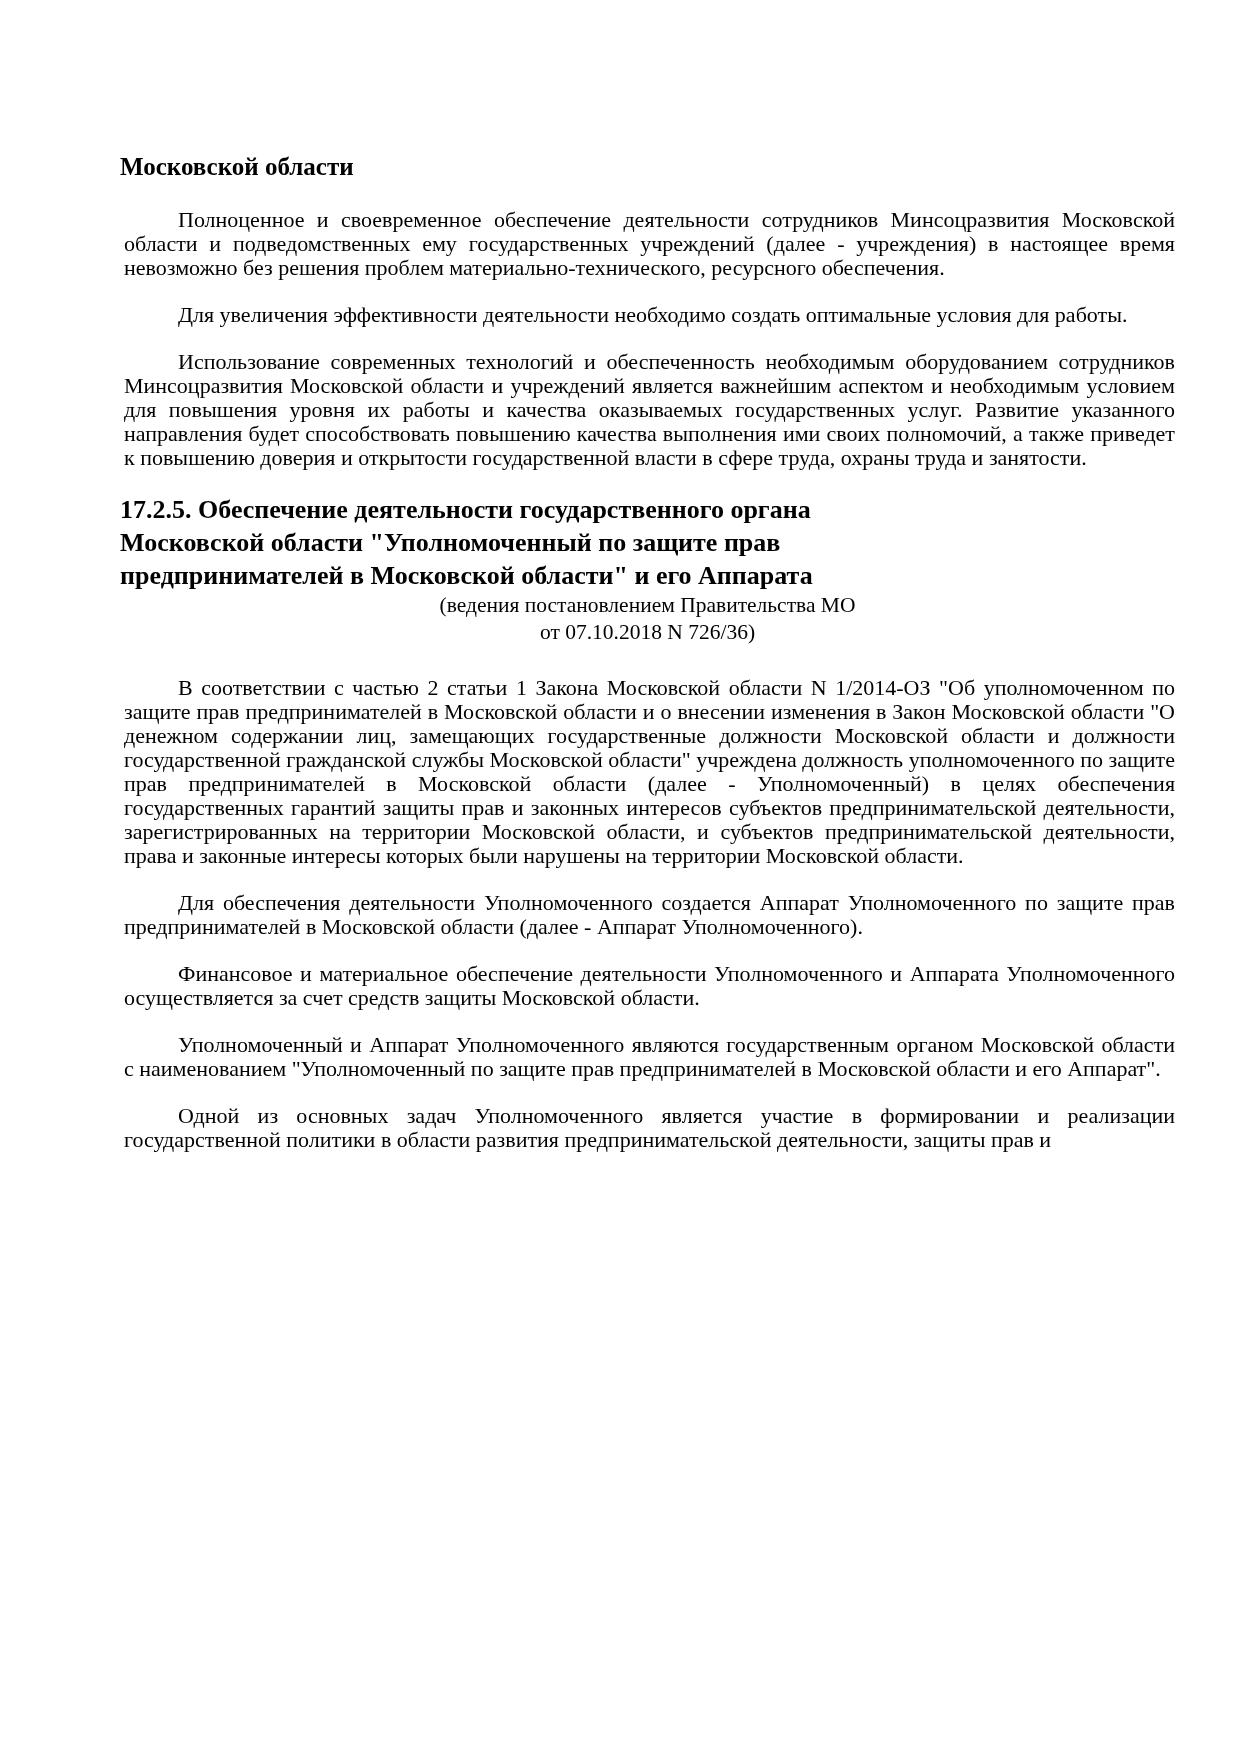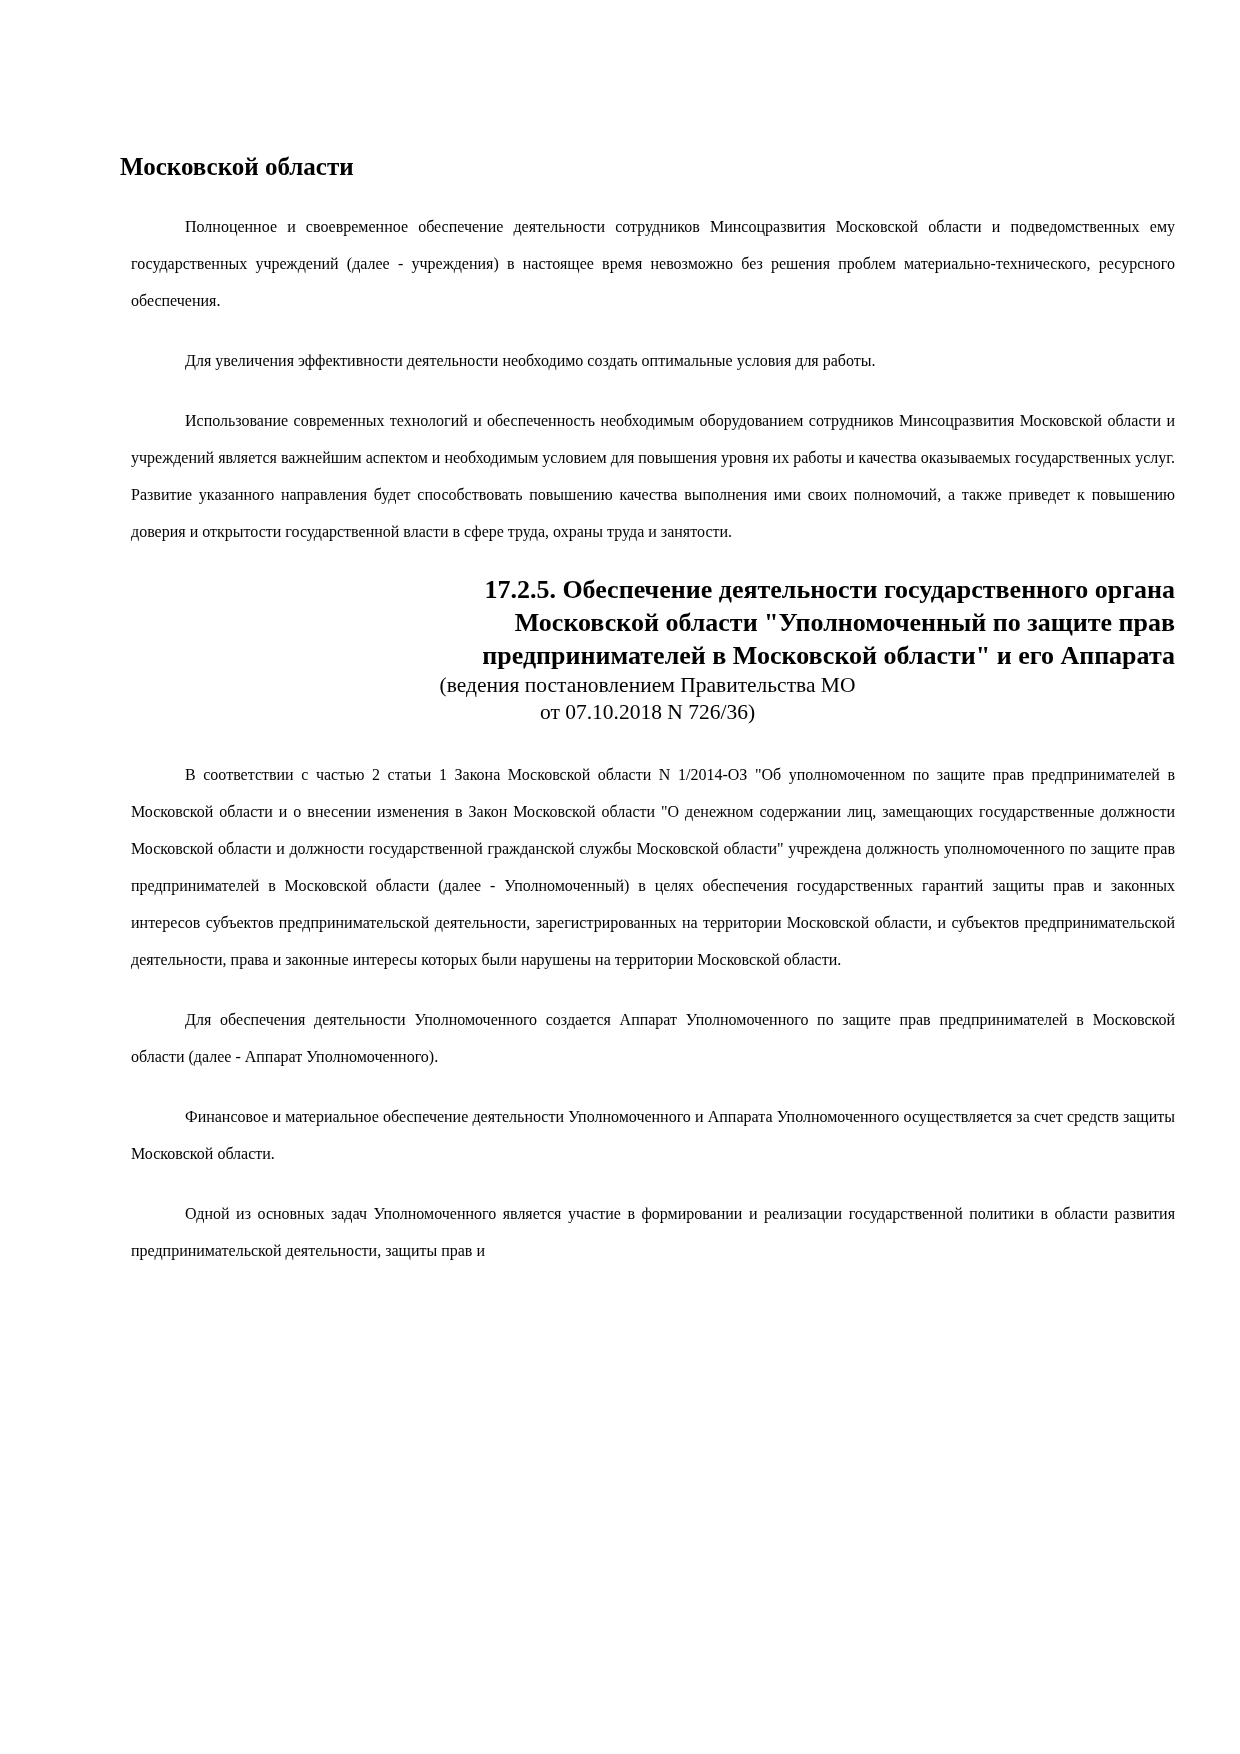--- a/index.html
+++ b/index.html
@@ -23,28 +23,28 @@
     }
     .heading-top {
       text-align: left;
       font-weight: bold;
       font-size: 25px;
       line-height: 34px;
       margin: 0 0 24px 0;
       padding-top: 0;
     }
     p.para {
-      margin: 0 0 23px 11px;
-      font-size: 16px;
-      line-height: 37px;
+      margin: 0 0 23px 4px;
+      font-size: 22px;
+      line-height: 24px;
       text-align: justify;
       text-indent: 54px;
     }
     .section-title {
-      text-align: right;
+      text-align: left;
       font-weight: bold;
       font-size: 26px;
       line-height: 33px;
       margin: 4px 0 0 0;
     }
     .section-note {
       text-align: center;
       font-size: 21.5px;
       line-height: 27px;
       margin: 0 0 30px 0;
@@ -70,15 +70,16 @@
     <span class="line">предпринимателей в Московской области" и его Аппарата</span>
   </div>
   <div class="section-note">
     <span class="line">(ведения постановлением Правительства МО</span>
     <span class="line">от 07.10.2018 N 726/36)</span>
   </div>
 
   <p class="para">В соответствии с частью 2 статьи 1 Закона Московской области N 1/2014-ОЗ "Об уполномоченном по защите прав предпринимателей в Московской области и о внесении изменения в Закон Московской области "О денежном содержании лиц, замещающих государственные должности Московской области и должности государственной гражданской службы Московской области" учреждена должность уполномоченного по защите прав предпринимателей в Московской области (далее - Уполномоченный) в целях обеспечения государственных гарантий защиты прав и законных интересов субъектов предпринимательской деятельности, зарегистрированных на территории Московской области, и субъектов предпринимательской деятельности, права и законные интересы которых были нарушены на территории Московской области.</p>
   <p class="para">Для обеспечения деятельности Уполномоченного создается Аппарат Уполномоченного по защите прав предпринимателей в Московской области (далее - Аппарат Уполномоченного).</p>
   <p class="para">Финансовое и материальное обеспечение деятельности Уполномоченного и Аппарата Уполномоченного осуществляется за счет средств защиты Московской области.</p>
+  <p class="para">Уполномоченный и Аппарат Уполномоченного являются государственным органом Московской области с наименованием "Уполномоченный по защите прав предпринимателей в Московской области и его Аппарат".</p>
   <p class="para">Одной из основных задач Уполномоченного является участие в формировании и реализации государственной политики в области развития предпринимательской деятельности, защиты прав и</p>
 
 </div>
 
 </body></html>

